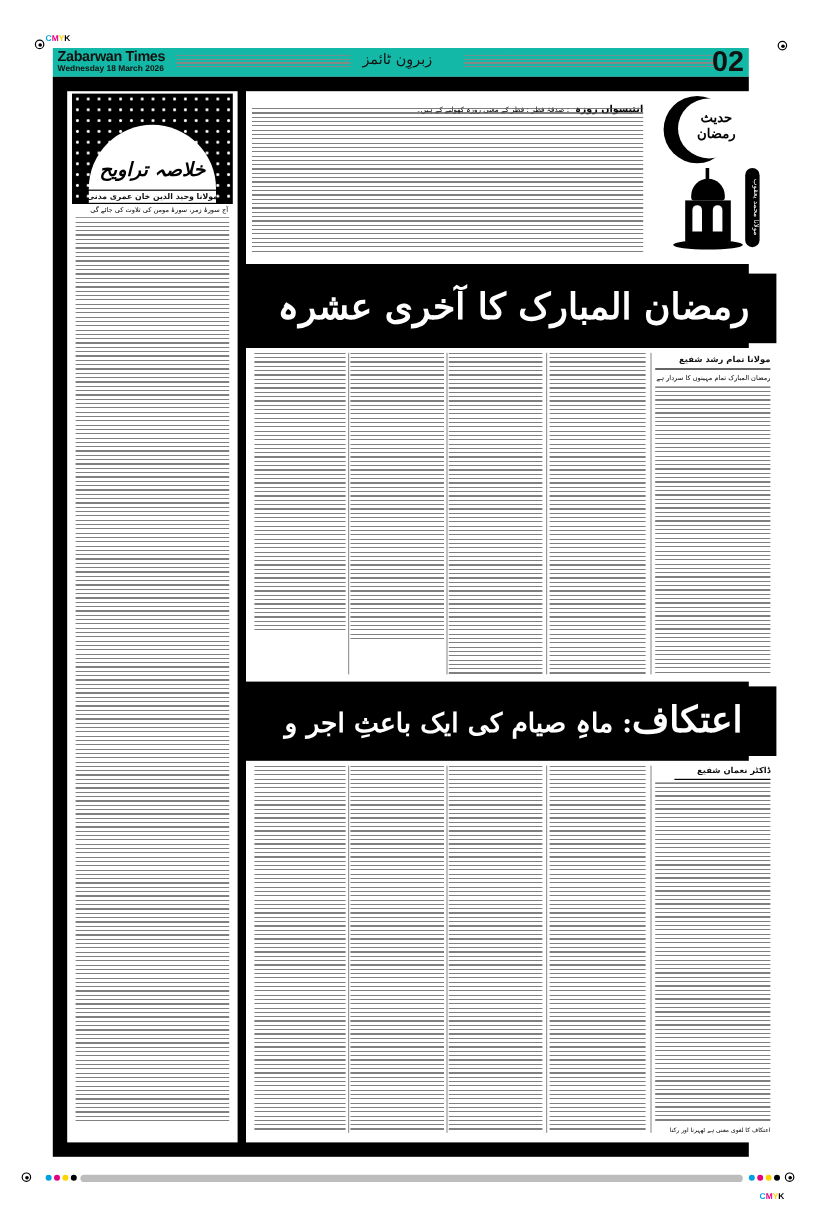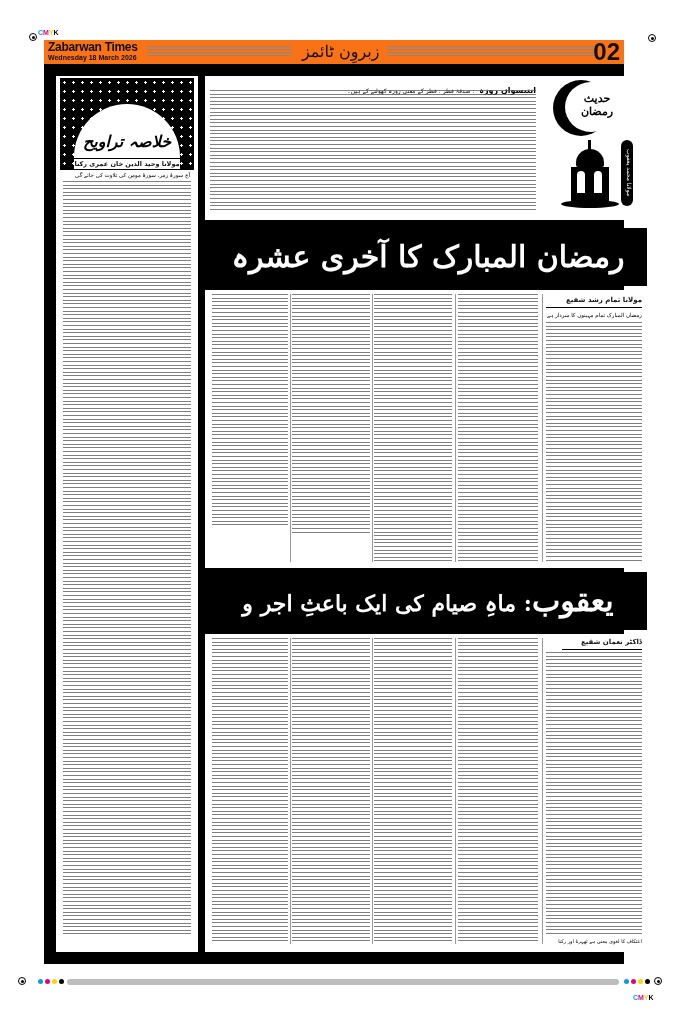--- a/index.html
+++ b/index.html
@@ -1,25 +1,25 @@
 <!DOCTYPE html>
 <html><head>
 <meta charset="utf-8">
 <style>
   html, body { margin:0; padding:0; }
   body { width:680px; height:1016px; background:#ffffff; position:relative; overflow:hidden; font-family:"DejaVu Sans", sans-serif; }
   .reg { position:absolute; width:6px; height:6px; border:1px solid #000; border-radius:50%; background:#fff; }
   .reg::after { content:""; position:absolute; left:1.5px; top:1.5px; width:3px; height:3px; background:#000; border-radius:50%; }
   .cmyk { position:absolute; font-family:"Liberation Sans", sans-serif; font-weight:bold; font-size:7px; letter-spacing:0; }
   .cmyk .c{color:#00a0e3}.cmyk .m{color:#e5007e}.cmyk .y{color:#ffd400}.cmyk .k{color:#000}
-  .header { position:absolute; left:44px; top:40px; width:580px; height:24px; background:#f97316; }
+  .header { position:absolute; left:44px; top:40px; width:580px; height:24px; background:#14b8a6; }
   .brand-en { position:absolute; left:4px; top:1px; font-family:"Liberation Sans", sans-serif; font-weight:bold; font-size:12px; letter-spacing:-0.3px; color:#111; line-height:12px; }
   .brand-date { position:absolute; left:4px; top:14px; font-family:"Liberation Sans", sans-serif; font-weight:bold; font-size:7px; color:#111; }
   .rules { position:absolute; height:12px; top:6px; background:repeating-linear-gradient(to bottom,#888 0 1px,transparent 1px 3px); }
-  .brand-ur { position:absolute; left:258px; top:2px; font-family:"DejaVu Serif", serif; font-size:16px; color:#111; direction:rtl; }
+  .brand-ur { position:absolute; left:258px; top:2px; font-family:"DejaVu Serif", serif; font-size:12px; color:#111; direction:rtl; }
   .page-no { position:absolute; right:4px; top:0px; font-family:"Liberation Sans", sans-serif; font-weight:bold; font-size:24px; color:#111; line-height:24px; }
   .frame { position:absolute; left:44px; top:64px; width:580px; height:900px; background:#000; }
   .white { position:absolute; background:#fff; }
   .txt { position:absolute; background:repeating-linear-gradient(to bottom,#555 0 1px,transparent 1px 3.6px); opacity:.75; }
   .col-rule { position:absolute; width:1px; background:#999; }
   .headline { position:absolute; background:#000; color:#fff; text-align:center; font-family:"DejaVu Serif", serif; font-weight:bold; direction:rtl; }
   .byline { position:absolute; font-family:"DejaVu Sans", sans-serif; font-weight:bold; font-size:7px; color:#111; direction:rtl; text-align:right; border-bottom:1px solid #000; }
   .side-title { font-family:"DejaVu Serif", serif; font-weight:bold; color:#fff; font-size:15px; text-align:center; direction:rtl; }
   .lead { font-family:"DejaVu Sans", sans-serif; font-weight:bold; font-size:7px; color:#000; direction:rtl; }
   .bar { position:absolute; left:67px; top:979px; width:552px; height:6px; background:#bdbdbd; border-radius:3px; }
@@ -50,21 +50,21 @@
 
 <div class="frame"></div>
 
 <div class="white" style="left:56px;top:76px;width:142px;height:876px;"></div>
 <div style="position:absolute;left:60px;top:78px;width:134px;height:92px;background:#000;
   background-image:radial-gradient(circle,#fff 1px,transparent 1.4px);background-size:9px 9px;"></div>
 <div style="position:absolute;left:74px;top:104px;width:106px;height:66px;background:#fff;border-radius:53px 53px 0 0;"></div>
 <div style="position:absolute;left:76px;top:128px;width:102px;height:28px;font-style:italic;">
   <div class="side-title" style="color:#000;font-size:16px;line-height:28px;">خلاصہ تراویح</div>
 </div>
-<div class="byline" style="left:66px;top:158px;width:122px;text-align:center;border-top:1px solid #000;padding:1px 0;font-size:6.5px;">مولانا وحید الدین خان عمری رکنا</div>
+<div class="byline" style="left:66px;top:158px;width:122px;text-align:center;border-top:1px solid #000;padding:1px 0;font-size:6.5px;">مولانا وحید الدین خان عمری مدنی</div>
 <div class="lead" style="position:absolute;left:64px;top:172px;width:126px;font-size:5.5px;font-weight:normal;text-align:right;">آج سورۂ زمر، سورۂ مومن کی تلاوت کی جائے گی</div>
 <div class="txt" style="left:63px;top:181px;width:128px;height:755px;"></div>
 
 <div class="white" style="left:205px;top:76px;width:446px;height:144px;"></div>
 <div style="position:absolute;left:210px;top:78px;width:326px;text-align:right;direction:rtl;">
   <span class="lead" style="font-size:8px;">انتیسواں روزہ</span>
   <span class="lead" style="font-weight:normal;font-size:6px;">: صدقۂ فطر : فطر کے معنی روزہ کھولنے کے ہیں۔</span>
 </div>
 <div class="txt" style="left:210px;top:90px;width:326px;height:122px;"></div>
 <div style="position:absolute;left:545px;top:78px;width:100px;height:138px;">
@@ -90,21 +90,21 @@
 <div class="txt" style="left:458px;top:294px;width:80px;height:268px;"></div>
 <div class="txt" style="left:374px;top:294px;width:78px;height:268px;"></div>
 <div class="txt" style="left:292px;top:294px;width:78px;height:240px;"></div>
 <div class="txt" style="left:212px;top:294px;width:76px;height:232px;"></div>
 <div class="col-rule" style="left:542px;top:294px;height:268px;"></div>
 <div class="col-rule" style="left:455px;top:294px;height:268px;"></div>
 <div class="col-rule" style="left:372px;top:294px;height:268px;"></div>
 <div class="col-rule" style="left:290px;top:294px;height:268px;"></div>
 
 <div class="headline" style="left:209px;top:572px;width:438px;height:58px;font-size:22px;line-height:58px;">
-  <span style="font-size:30px;">یعقوب</span><span>: ماہِ صیام کی ایک باعثِ اجر و فضیلت عبادت</span>
+  <span style="font-size:30px;">اعتکاف</span><span>: ماہِ صیام کی ایک باعثِ اجر و فضیلت عبادت</span>
 </div>
 <div class="white" style="left:205px;top:634px;width:446px;height:318px;"></div>
 <div class="byline" style="left:562px;top:638px;width:80px;padding-bottom:3px;">ڈاکٹر نعمان شفیع</div>
 <div class="txt" style="left:546px;top:652px;width:96px;height:284px;"></div>
 <div class="lead" style="position:absolute;left:546px;top:938px;width:96px;font-weight:normal;font-size:5px;text-align:right;">اعتکاف کا لغوی معنی ہے ٹھہرنا اور رکنا</div>
 <div class="txt" style="left:458px;top:638px;width:80px;height:306px;"></div>
 <div class="txt" style="left:374px;top:638px;width:78px;height:306px;"></div>
 <div class="txt" style="left:292px;top:638px;width:78px;height:306px;"></div>
 <div class="txt" style="left:212px;top:638px;width:76px;height:306px;"></div>
 <div class="col-rule" style="left:542px;top:638px;height:306px;"></div>

